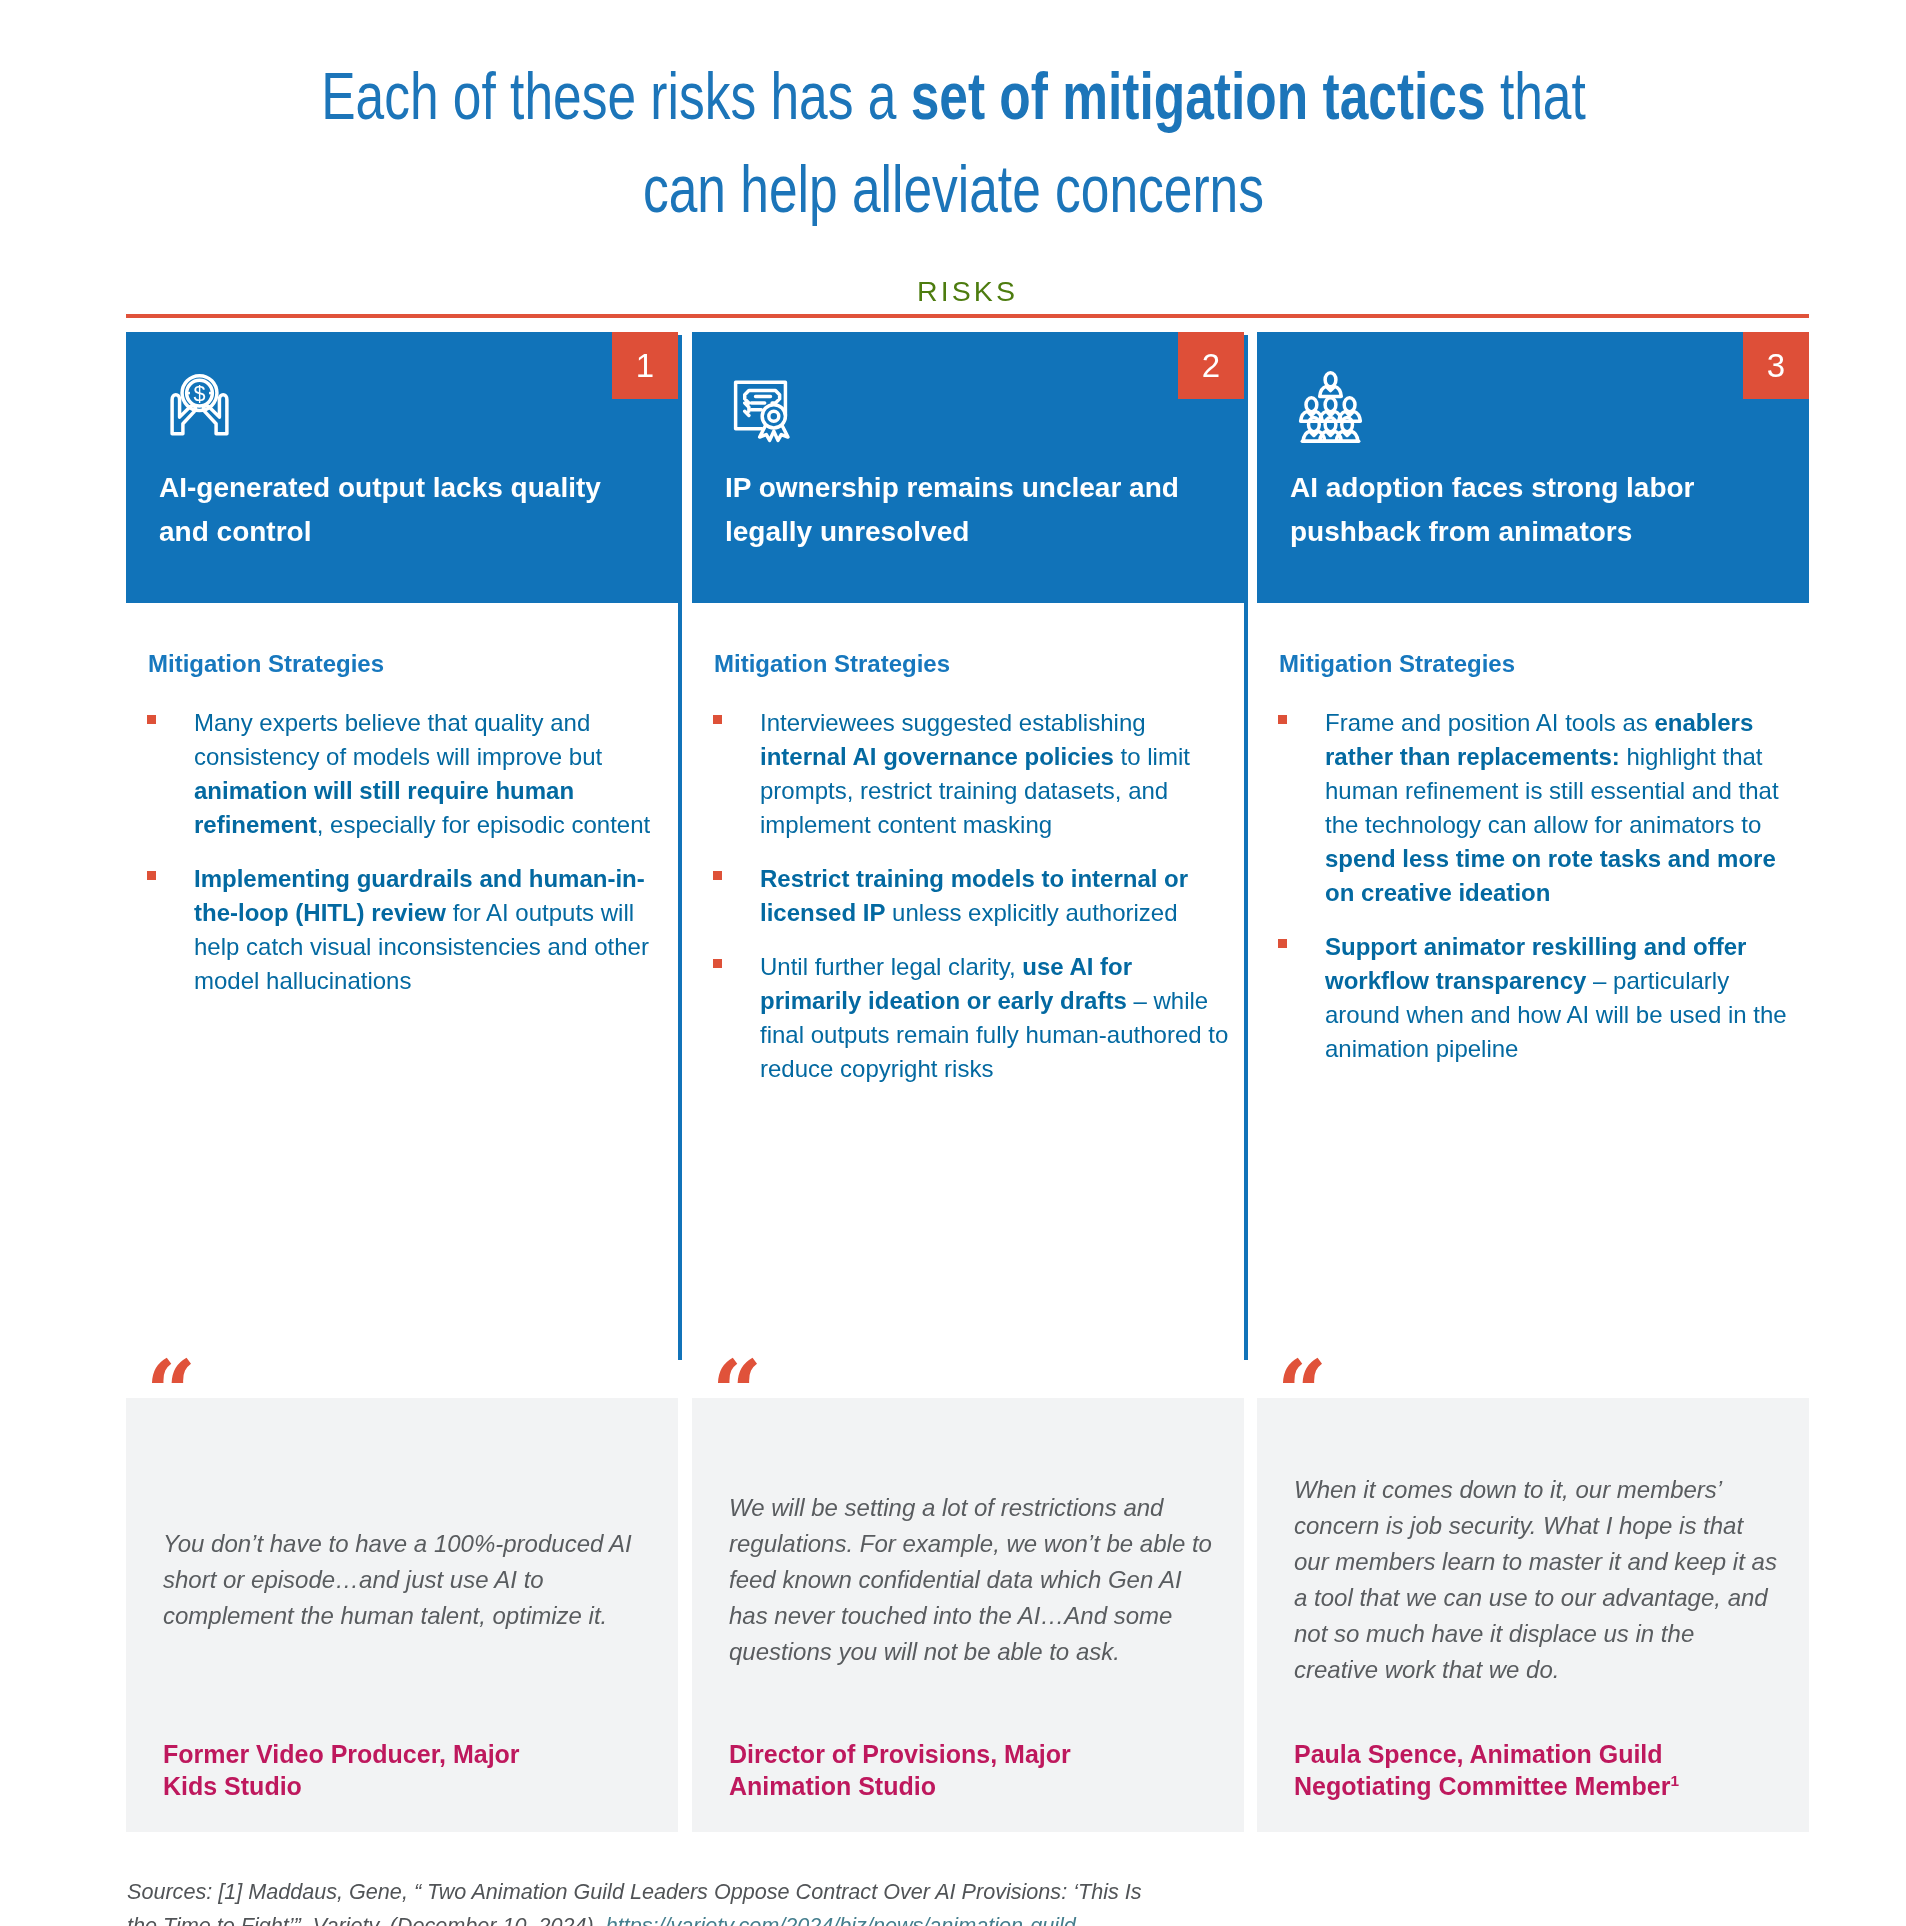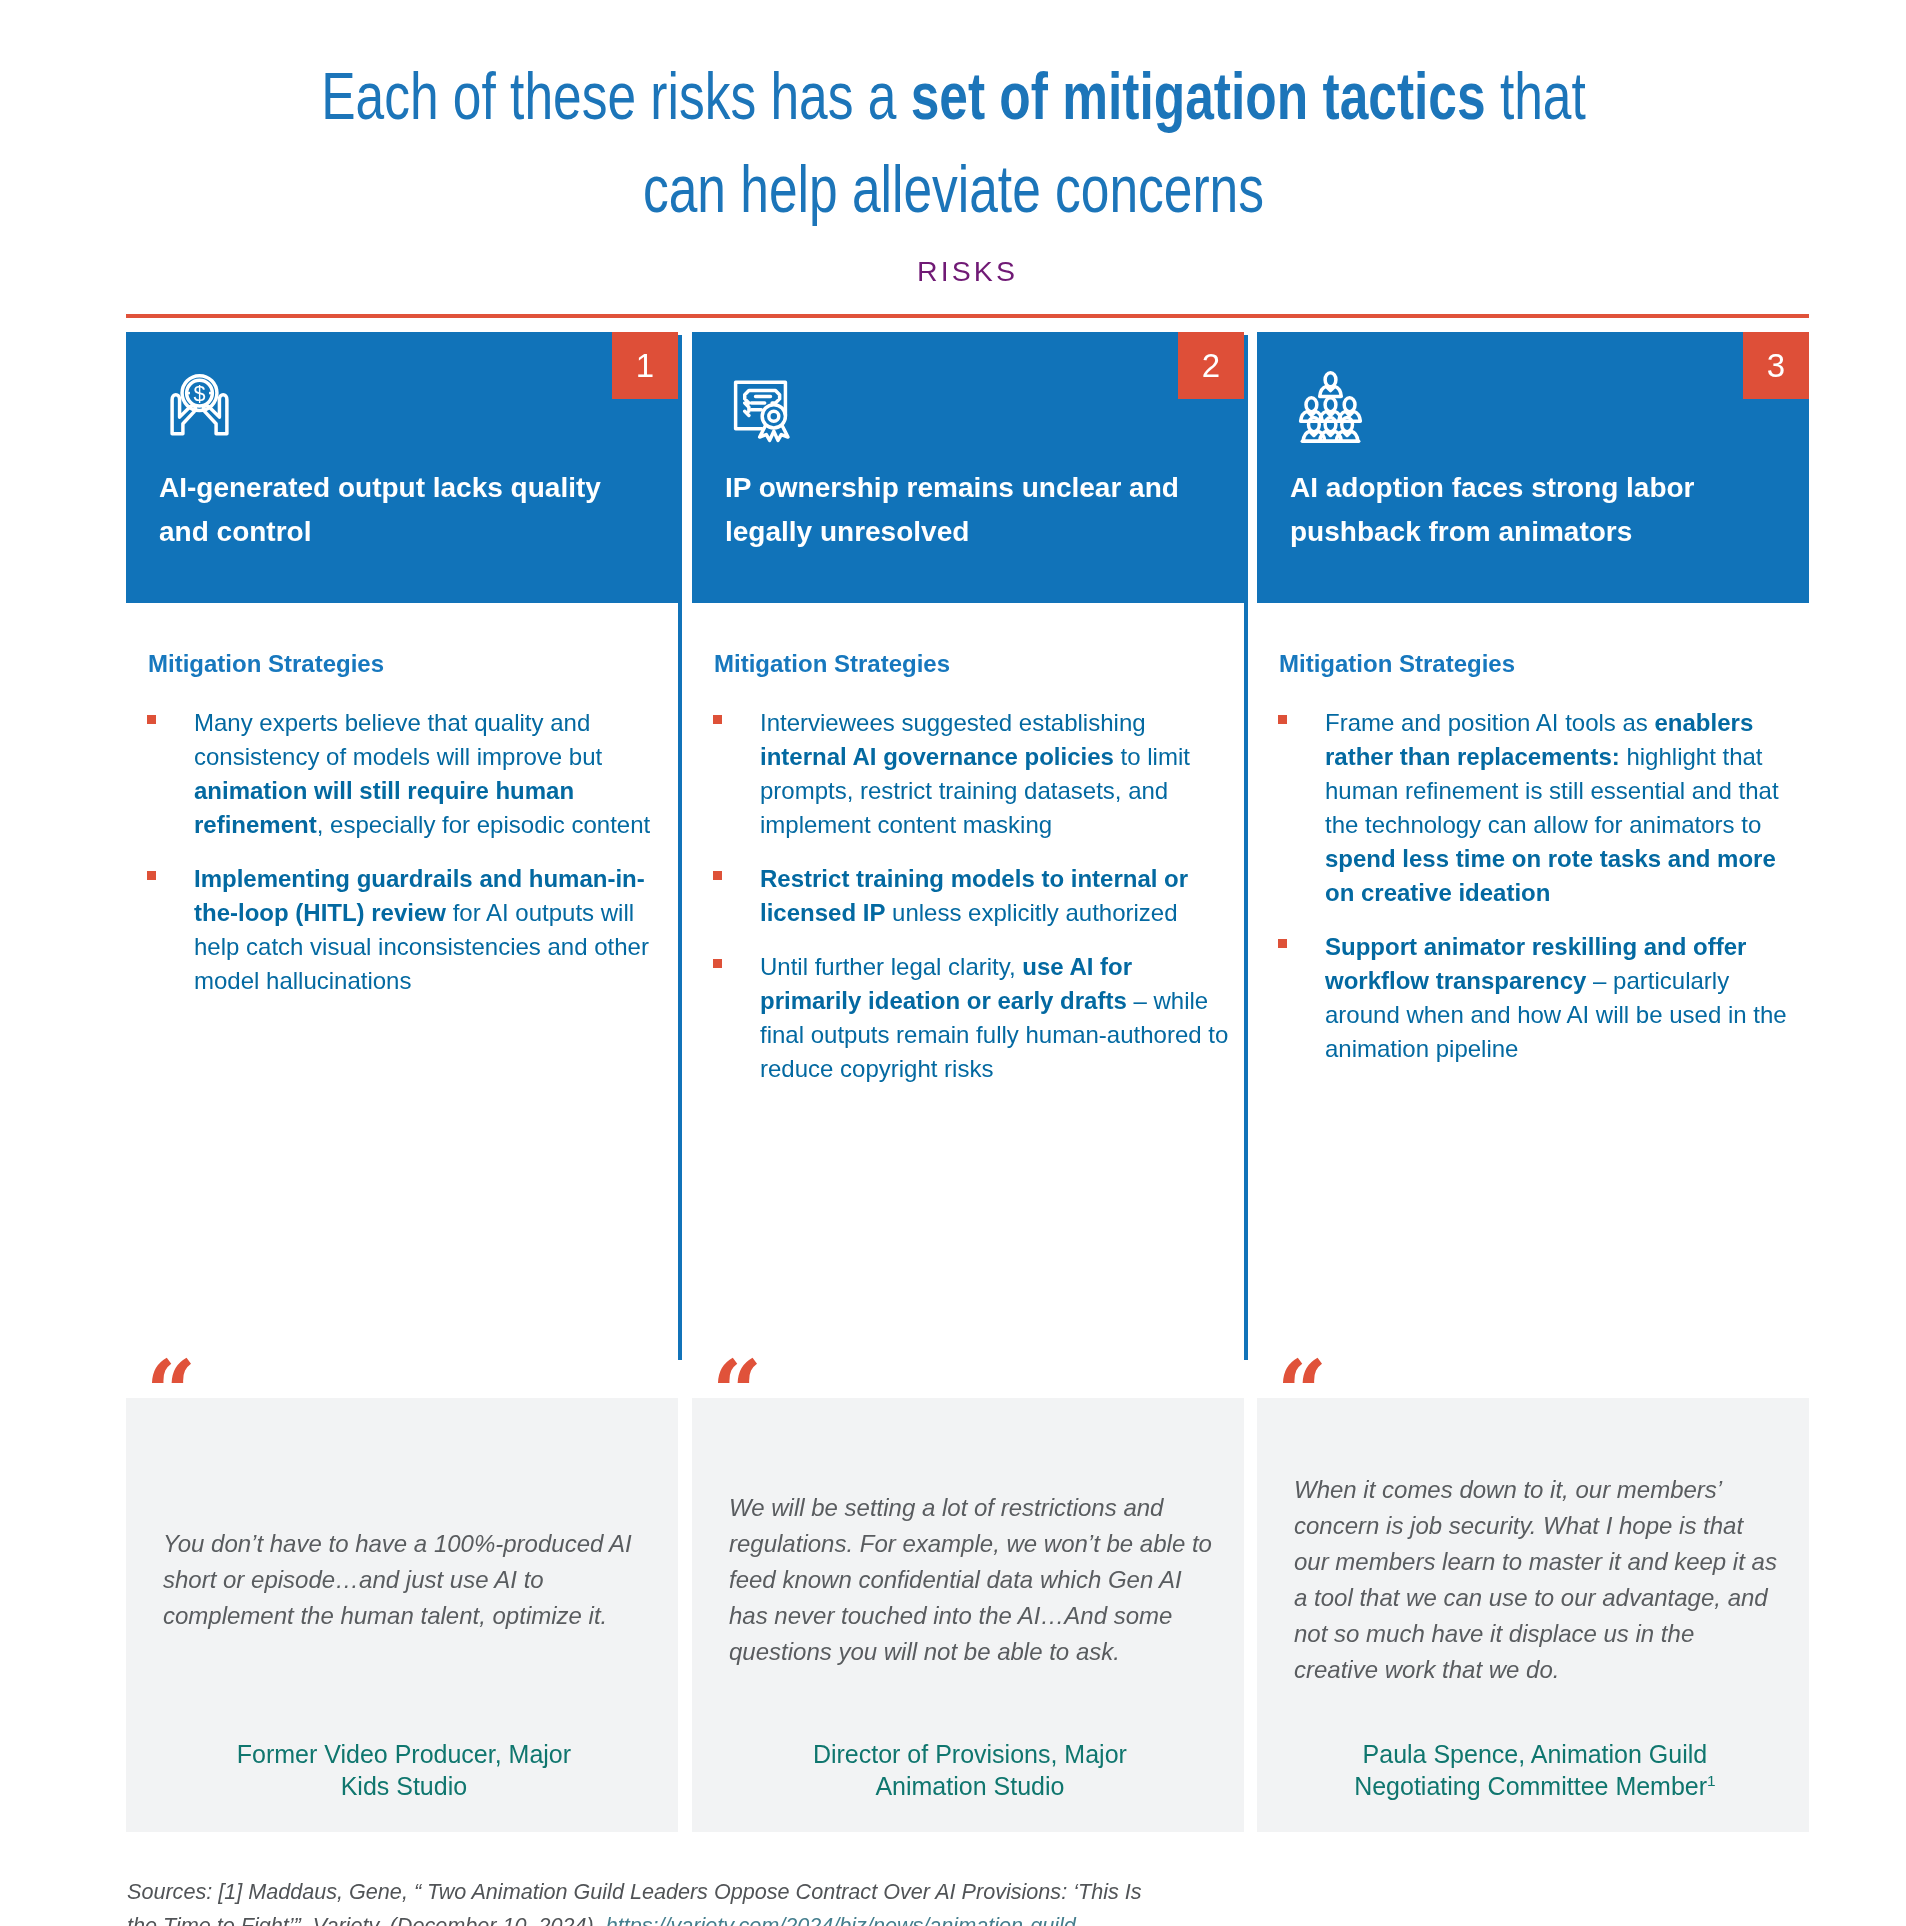--- a/index.html
+++ b/index.html
@@ -6,22 +6,22 @@
   body{width:1907px;height:2051px;position:relative;font-family:"Liberation Sans",sans-serif;overflow:hidden;}
   .page{position:absolute;inset:0;}
 
   
   .title{position:absolute;top:50px;left:0;width:1907px;text-align:center;
          color:#1C75B9;font-size:66px;font-weight:300;line-height:93px;
          transform:scaleX(.78);transform-origin:50% 0;white-space:nowrap;}
   .title .b{font-weight:700;}
 
   
-  .risks-label{position:absolute;top:255px;left:126px;width:1683px;text-align:center;
-               color:#701a75;font-size:28.5px;font-weight:400;letter-spacing:3.1px;}
+  .risks-label{position:absolute;top:275px;left:126px;width:1683px;text-align:center;
+               color:#4d7c0f;font-size:28.5px;font-weight:400;letter-spacing:3.1px;}
   .red-rule{position:absolute;top:314px;left:126px;width:1683px;height:3.5px;background:#E0523A;}
 
   
   .vdiv{position:absolute;top:335px;width:3.5px;height:1025px;background:#1173B9;}
   .vdiv.d1{left:678px;} .vdiv.d2{left:1244px;}
 
   
   .col{position:absolute;top:332px;width:552px;}
   .col.c0{left:126px;} .col.c1{left:692px;} .col.c2{left:1257px;}
 
@@ -44,21 +44,21 @@
   .bullet-text .b{font-weight:700;}
 
   
   .quote-box{position:absolute;top:1066px;left:0;width:552px;height:434px;background:#F2F3F4;
              display:flex;flex-direction:column;box-sizing:border-box;
              padding:23px 27px 30px 37px;}
   .quote-mark{position:absolute;top:-49px;left:20px;color:#E0523A;font-size:87px;line-height:1;
               font-family:"DejaVu Serif","Liberation Serif",serif;font-weight:700;}
   .quote-body{flex:1;display:flex;align-items:center;}
   .quote-text{color:#595C5F;font-size:24px;line-height:36px;font-style:italic;}
-  .attribution{text-align:center;color:#0f766e;font-size:25px;line-height:32px;font-weight:400;
+  .attribution{text-align:left;color:#be185d;font-size:25px;line-height:32px;font-weight:700;
                padding-right:6.2px;}
   .attribution sup{font-size:15.4px;line-height:0;}
 
   
   .sources{position:absolute;left:127px;top:1875px;color:#515457;font-size:21.6px;
            line-height:34px;font-style:italic;white-space:nowrap;}
   .sources a{color:#457E8D;text-decoration:underline;text-decoration-thickness:1.9px;text-underline-offset:3.9px;}
 
   .icon-svg{stroke:#ffffff;fill:none;stroke-width:4.2;stroke-linecap:round;stroke-linejoin:round;}
 </style>

